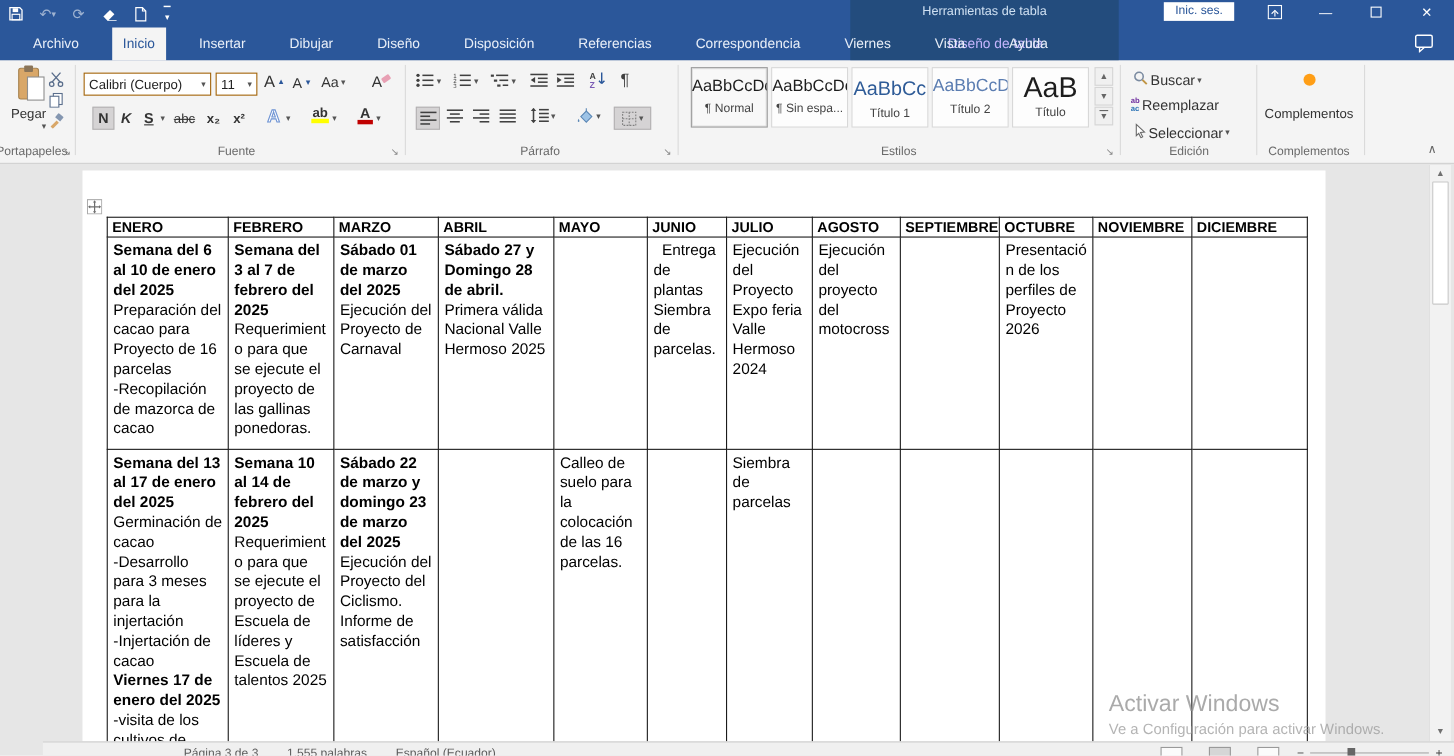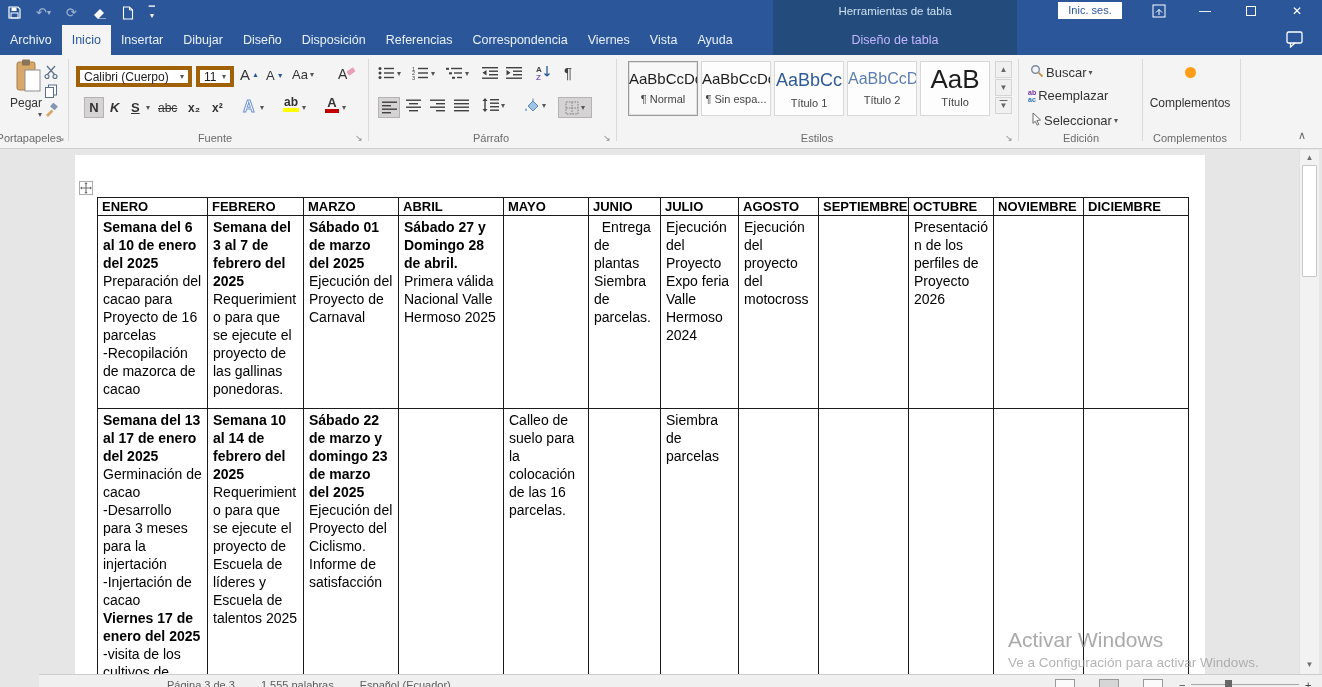--- a/index.html
+++ b/index.html
@@ -13,33 +13,33 @@
   .qat .qi { color:#fff; font-size:13px; line-height:13px; display:flex; align-items:center; }
   .qi.dim { opacity:.55; }
   .doc-title { position:absolute; left:275px; top:5px; width:400px; text-align:center; color:#fff; font-size:12.5px; white-space:nowrap; }
   .ctx-panel { position:absolute; left:773px; top:0; width:244px; height:55px; background:#234c7d; }
   .ctx-title { position:absolute; left:0; right:0; top:5px; text-align:center; color:#cfe0f2; font-size:11.5px; }
   .ctx-tabs { position:absolute; left:0; bottom:0; height:30px; width:100%; display:flex; justify-content:center; }
   .ctx-tabs .tab { color:#c4b5fd; }
   .signin { position:absolute; left:1058px; top:2px; width:64px; height:17px; background:#fff; color:#2b579a; font-size:11px; text-align:center; line-height:17px; }
   .winbtn { position:absolute; top:0; width:30px; height:22px; color:#fff; display:flex; align-items:center; justify-content:center; font-size:12px; }
   .tabs { position:absolute; left:0; top:25px; height:30px; display:flex; }
-  .tab { padding:0 10px; line-height:30px; font-size:12.5px; color:#e9eff8; white-space:nowrap; }
+  .tab { padding:0 10px; line-height:30px; font-size:12.5px; color:#e9eff8; white-space:nowrap;margin-left:20px; }
   .tab.active { background:#f4f4f4; color:#2b579a; }
   .tellme { position:absolute; left:1028px; top:25px; height:30px; display:flex; align-items:center; gap:7px; color:#fff; font-size:12.5px; }
 
   
   .ribbon { position:absolute; left:0; top:55px; width:1322px; height:94px; background:#f4f4f4; border-bottom:1px solid #d0d0d0; color:#252525; }
   .ribbon .sep { position:absolute; top:4px; height:82px; width:1px; background:#dadada; }
   .glabel { position:absolute; top:77px; font-size:11px; color:#6a6a6a; text-align:center; white-space:nowrap; }
   .launcher { position:absolute; top:79px; width:10px; height:10px; color:#8a8a8a; font-size:9px; line-height:9px; }
   .ib { position:absolute; display:flex; align-items:center; gap:2px; font-size:13px; color:#333; }
   .caret { font-size:8px; color:#555; }
   .pressed { background:#d5d3d4; border:1px solid #b4b2b3; }
-  .combo { position:absolute; background:#fff; border:4px solid #a16207; font-size:12px; color:#222; display:flex; align-items:center; padding:0 4px; justify-content:space-between; }
+  .combo { position:absolute; background:#fff; border:1px solid #a16207; font-size:12px; color:#222; display:flex; align-items:center; padding:0 4px; justify-content:space-between; }
   .bigbtn { position:absolute; display:flex; flex-direction:column; align-items:center; font-size:12px; color:#333; }
   .stylecard { position:absolute; width:70px; height:55px; background:#fdfdfd; border:1px solid #d8d8d8; overflow:hidden; text-align:center; }
   .stylecard.sel { border:1px solid #9a9a9a; background:#f8f8f8; box-shadow:inset 0 0 0 1px #e0e0e0; }
   .sc-prev { display:block; margin-top:8px; font-size:15px; white-space:nowrap; color:#1d1d1d; }
   .sc-name { display:block; margin-top:6px; font-size:11px; color:#444; white-space:nowrap; }
   .blue1 { color:#2e5b97; } .blue2 { color:#5b7db1; }
   .scroller { position:absolute; left:995px; width:17px; height:17px; background:#f0f0f0; border:1px solid #d5d5d5; font-size:8px; color:#666; text-align:center; line-height:15px; }
   .chev { position:absolute; left:1298px; top:74px; color:#666; font-size:11px; }
 
   

